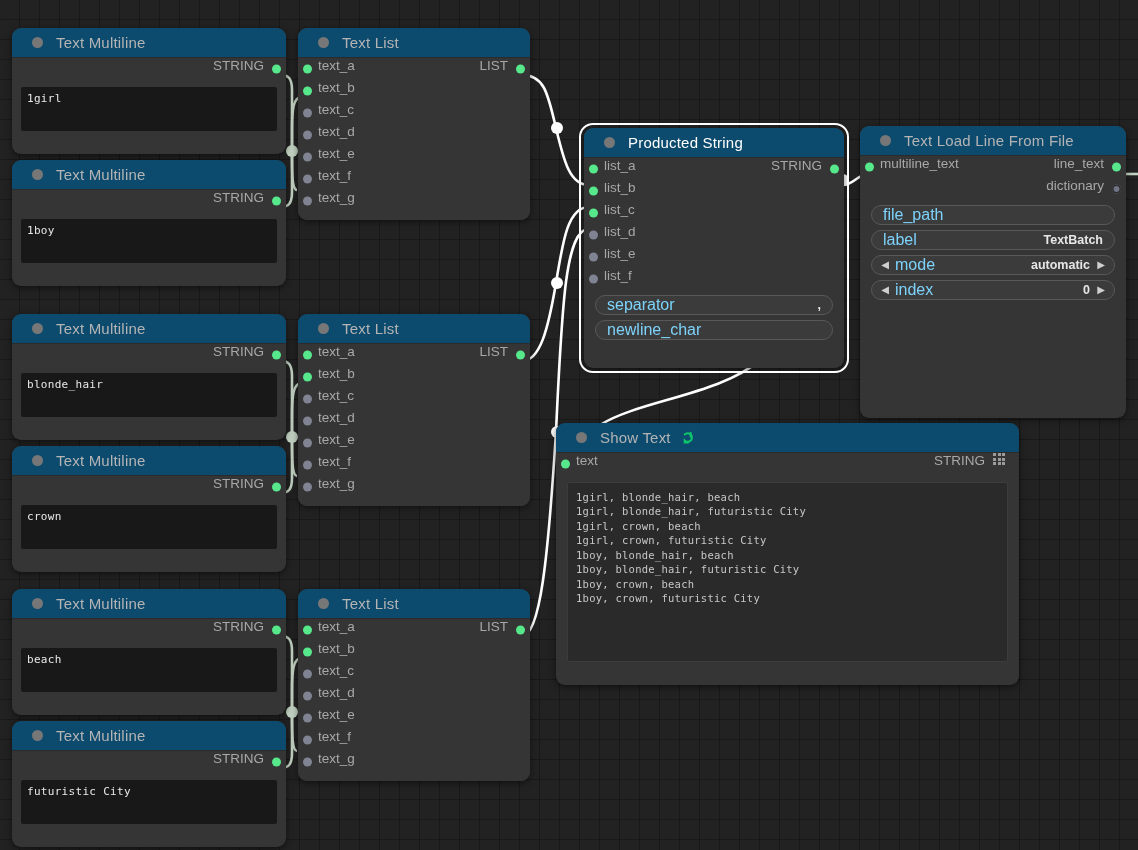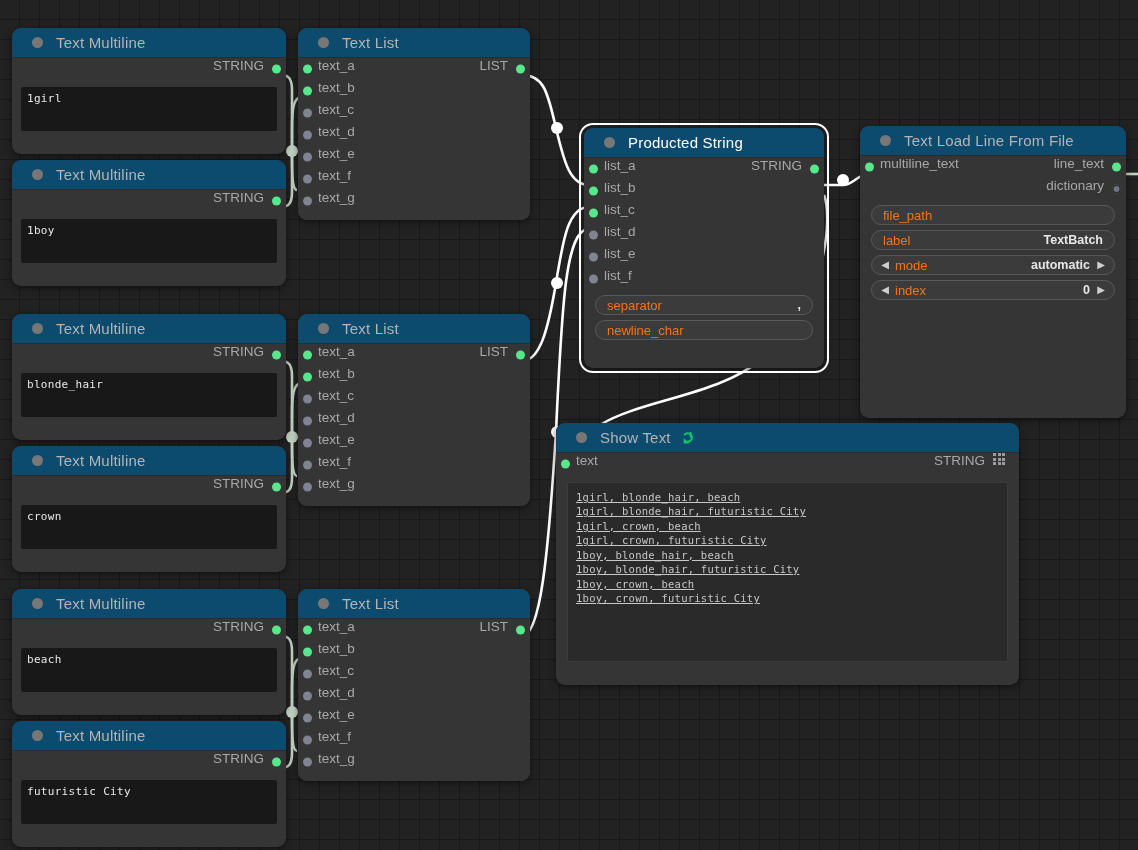--- a/index.html
+++ b/index.html
@@ -124,22 +124,22 @@
     height: 20px;
     border-radius: 10px;
     background: #3b3b3b;
     border: 1px solid #585858;
     display: flex;
     align-items: center;
     padding: 0 11px;
     box-sizing: border-box;
   }
   .widget .wname {
-    color: #f97316;
-    font-size: 13px;
+    color: #7dd3fc;
+    font-size: 16px;
   }
   .widget .wval {
     margin-left: auto;
     color: #e6e6e6;
     font-size: 12.5px;
     font-weight: bold;
   }
   .widget.arrows { padding: 0 6px; }
   .arrow {
     color: #cfcfcf;
@@ -176,21 +176,20 @@
     border-radius: 2px;
     color: #c7c7c7;
     font-family: "DejaVu Sans Mono", monospace;
     font-size: 10.5px;
     line-height: 1.38;
     letter-spacing: 0.25px;
     padding: 7px 8px;
     white-space: pre;
     overflow: hidden;
     box-sizing: border-box;
-    text-decoration: underline;
   }
 </style>
 </head>
 <body>
 
 <div id="canvas">
 
   <svg id="wires">
 
     <g stroke="#c3d3c3" stroke-width="2.6" fill="none">
@@ -421,21 +420,21 @@
         <span class="slot-dot dot-in dot-off"></span>
         <span class="slot-label">text_f</span>
       </div>
       <div class="slot-row">
         <span class="slot-dot dot-in dot-off"></span>
         <span class="slot-label">text_g</span>
       </div>
     </div>
   </div>
 
-  <div class="node selected" style="left:584px; top:128px; width:240px; height:240px;">
+  <div class="node selected" style="left:584px; top:128px; width:260px; height:240px;">
     <div class="node-title">
       <span class="title-dot"></span>
       <span class="title-text">Producted String</span>
     </div>
     <div class="node-body">
       <div class="slot-row">
         <span class="slot-dot dot-in dot-on"></span>
         <span class="slot-label">list_a</span>
         <span class="slot-label-out">STRING</span>
         <span class="slot-dot dot-out dot-on"></span>

